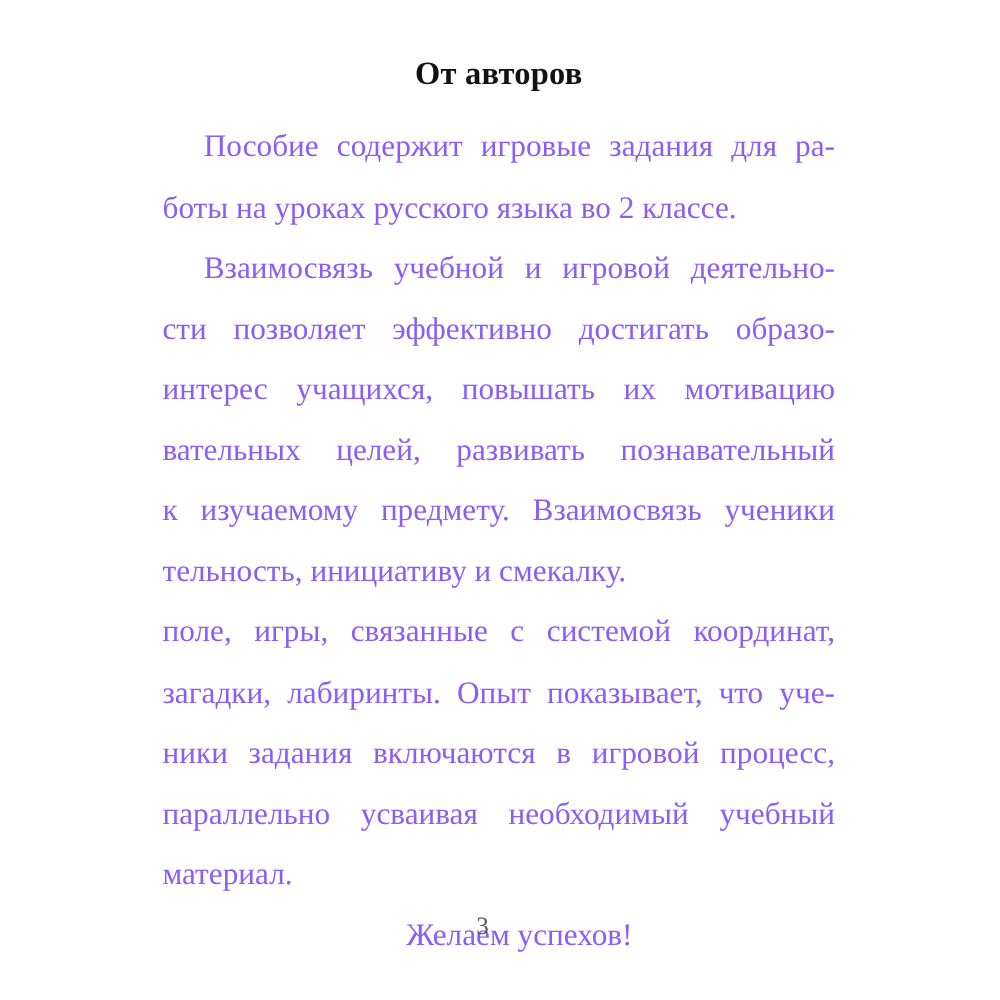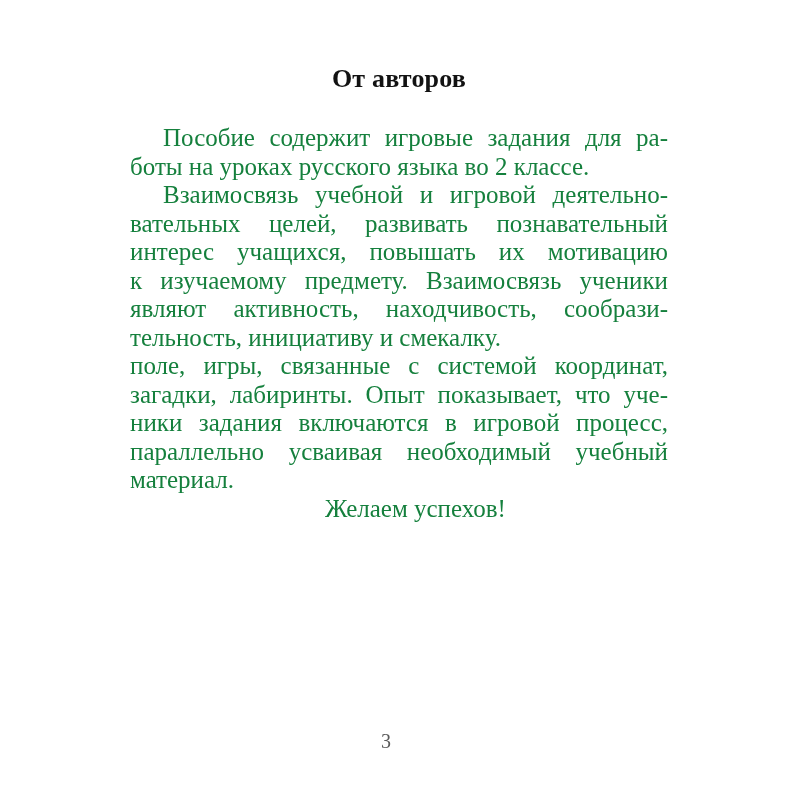--- a/index.html
+++ b/index.html
@@ -12,41 +12,42 @@
     width: 800px;
     height: 800px;
     background: #ffffff;
     overflow: hidden;
     font-family: "Liberation Serif", serif;
     color: #1c1c1c;
   }
   .content {
     position: absolute;
     left: 130px;
-    top: 64px;
+    top: 44px;
     width: 538px;
   }
   .title {
     margin: 0 0 31px 0;
     font-size: 26px;
     line-height: 29px;
     font-weight: bold;
     text-align: center;
     color: #121212;
     letter-spacing: 0.2px;
   }
   .para {
     margin: 0;
   }
   .line {
     font-size: 25px;
     line-height: 28.5px;
     white-space: normal;
     text-align: left;
-    color: #15803d;
+    color: #8b5cf6;
+    margin-top: 20px;
   }
   .line.justify {
     text-align: justify;
     text-align-last: justify;
   }
   .line.indent {
     text-indent: 33px;
     text-align: center;
   }
   .page-number {
@@ -66,24 +67,24 @@
 <div class="page">
   <div class="content">
     <h1 class="title">От авторов</h1>
     <div id="paragraphs">
         <div class="para">
           <div class="line indent justify">Пособие содержит игровые задания для ра-</div>
           <div class="line">боты на уроках русского языка во 2 классе.</div>
         </div>
         <div class="para">
           <div class="line indent justify">Взаимосвязь учебной и игровой деятельно-</div>
+          <div class="line justify">сти позволяет эффективно достигать образо-</div>
+          <div class="line justify">интерес учащихся, повышать их мотивацию</div>
           <div class="line justify">вательных целей, развивать познавательный</div>
-          <div class="line justify">интерес учащихся, повышать их мотивацию</div>
           <div class="line justify">к изучаемому предмету. Взаимосвязь ученики</div>
-          <div class="line justify">являют активность, находчивость, сообрази-</div>
           <div class="line">тельность, инициативу и смекалку.</div>
         </div>
         <div class="para">
           <div class="line justify">поле, игры, связанные с системой координат,</div>
           <div class="line justify">загадки, лабиринты. Опыт показывает, что уче-</div>
           <div class="line justify">ники задания включаются в игровой процесс,</div>
           <div class="line justify">параллельно усваивая необходимый учебный</div>
           <div class="line">материал.</div>
         </div>
         <div class="para">

